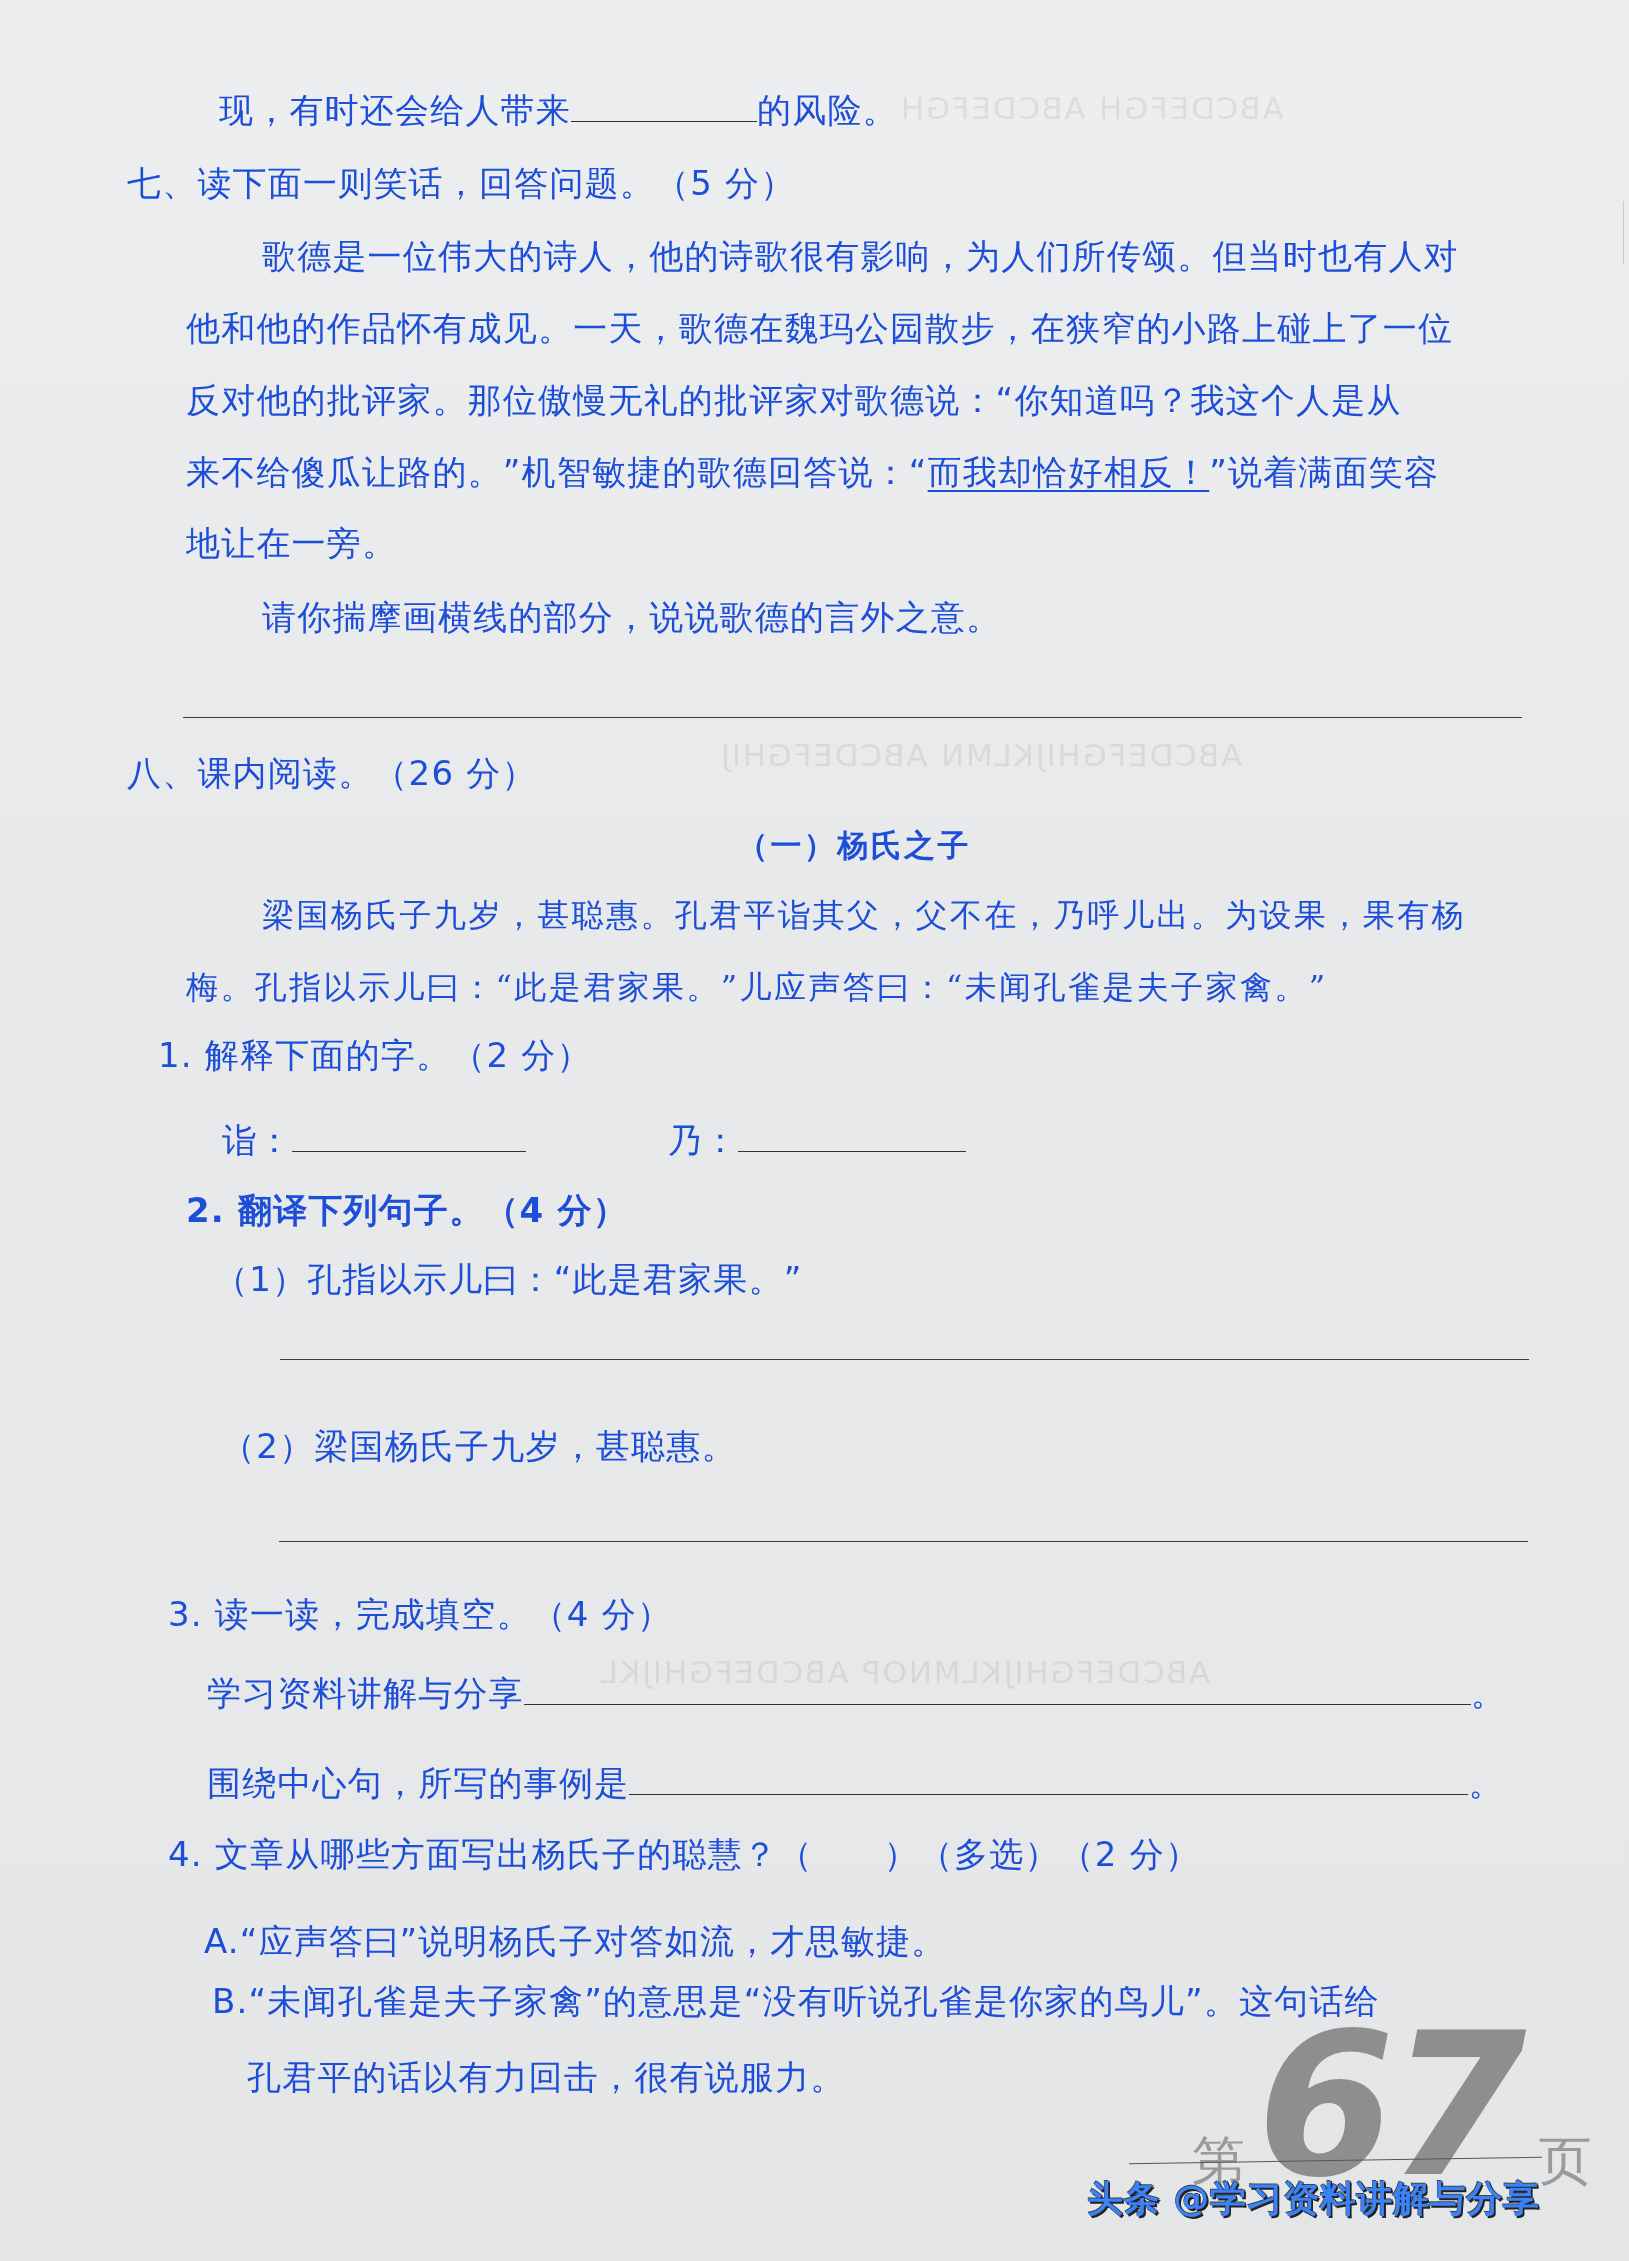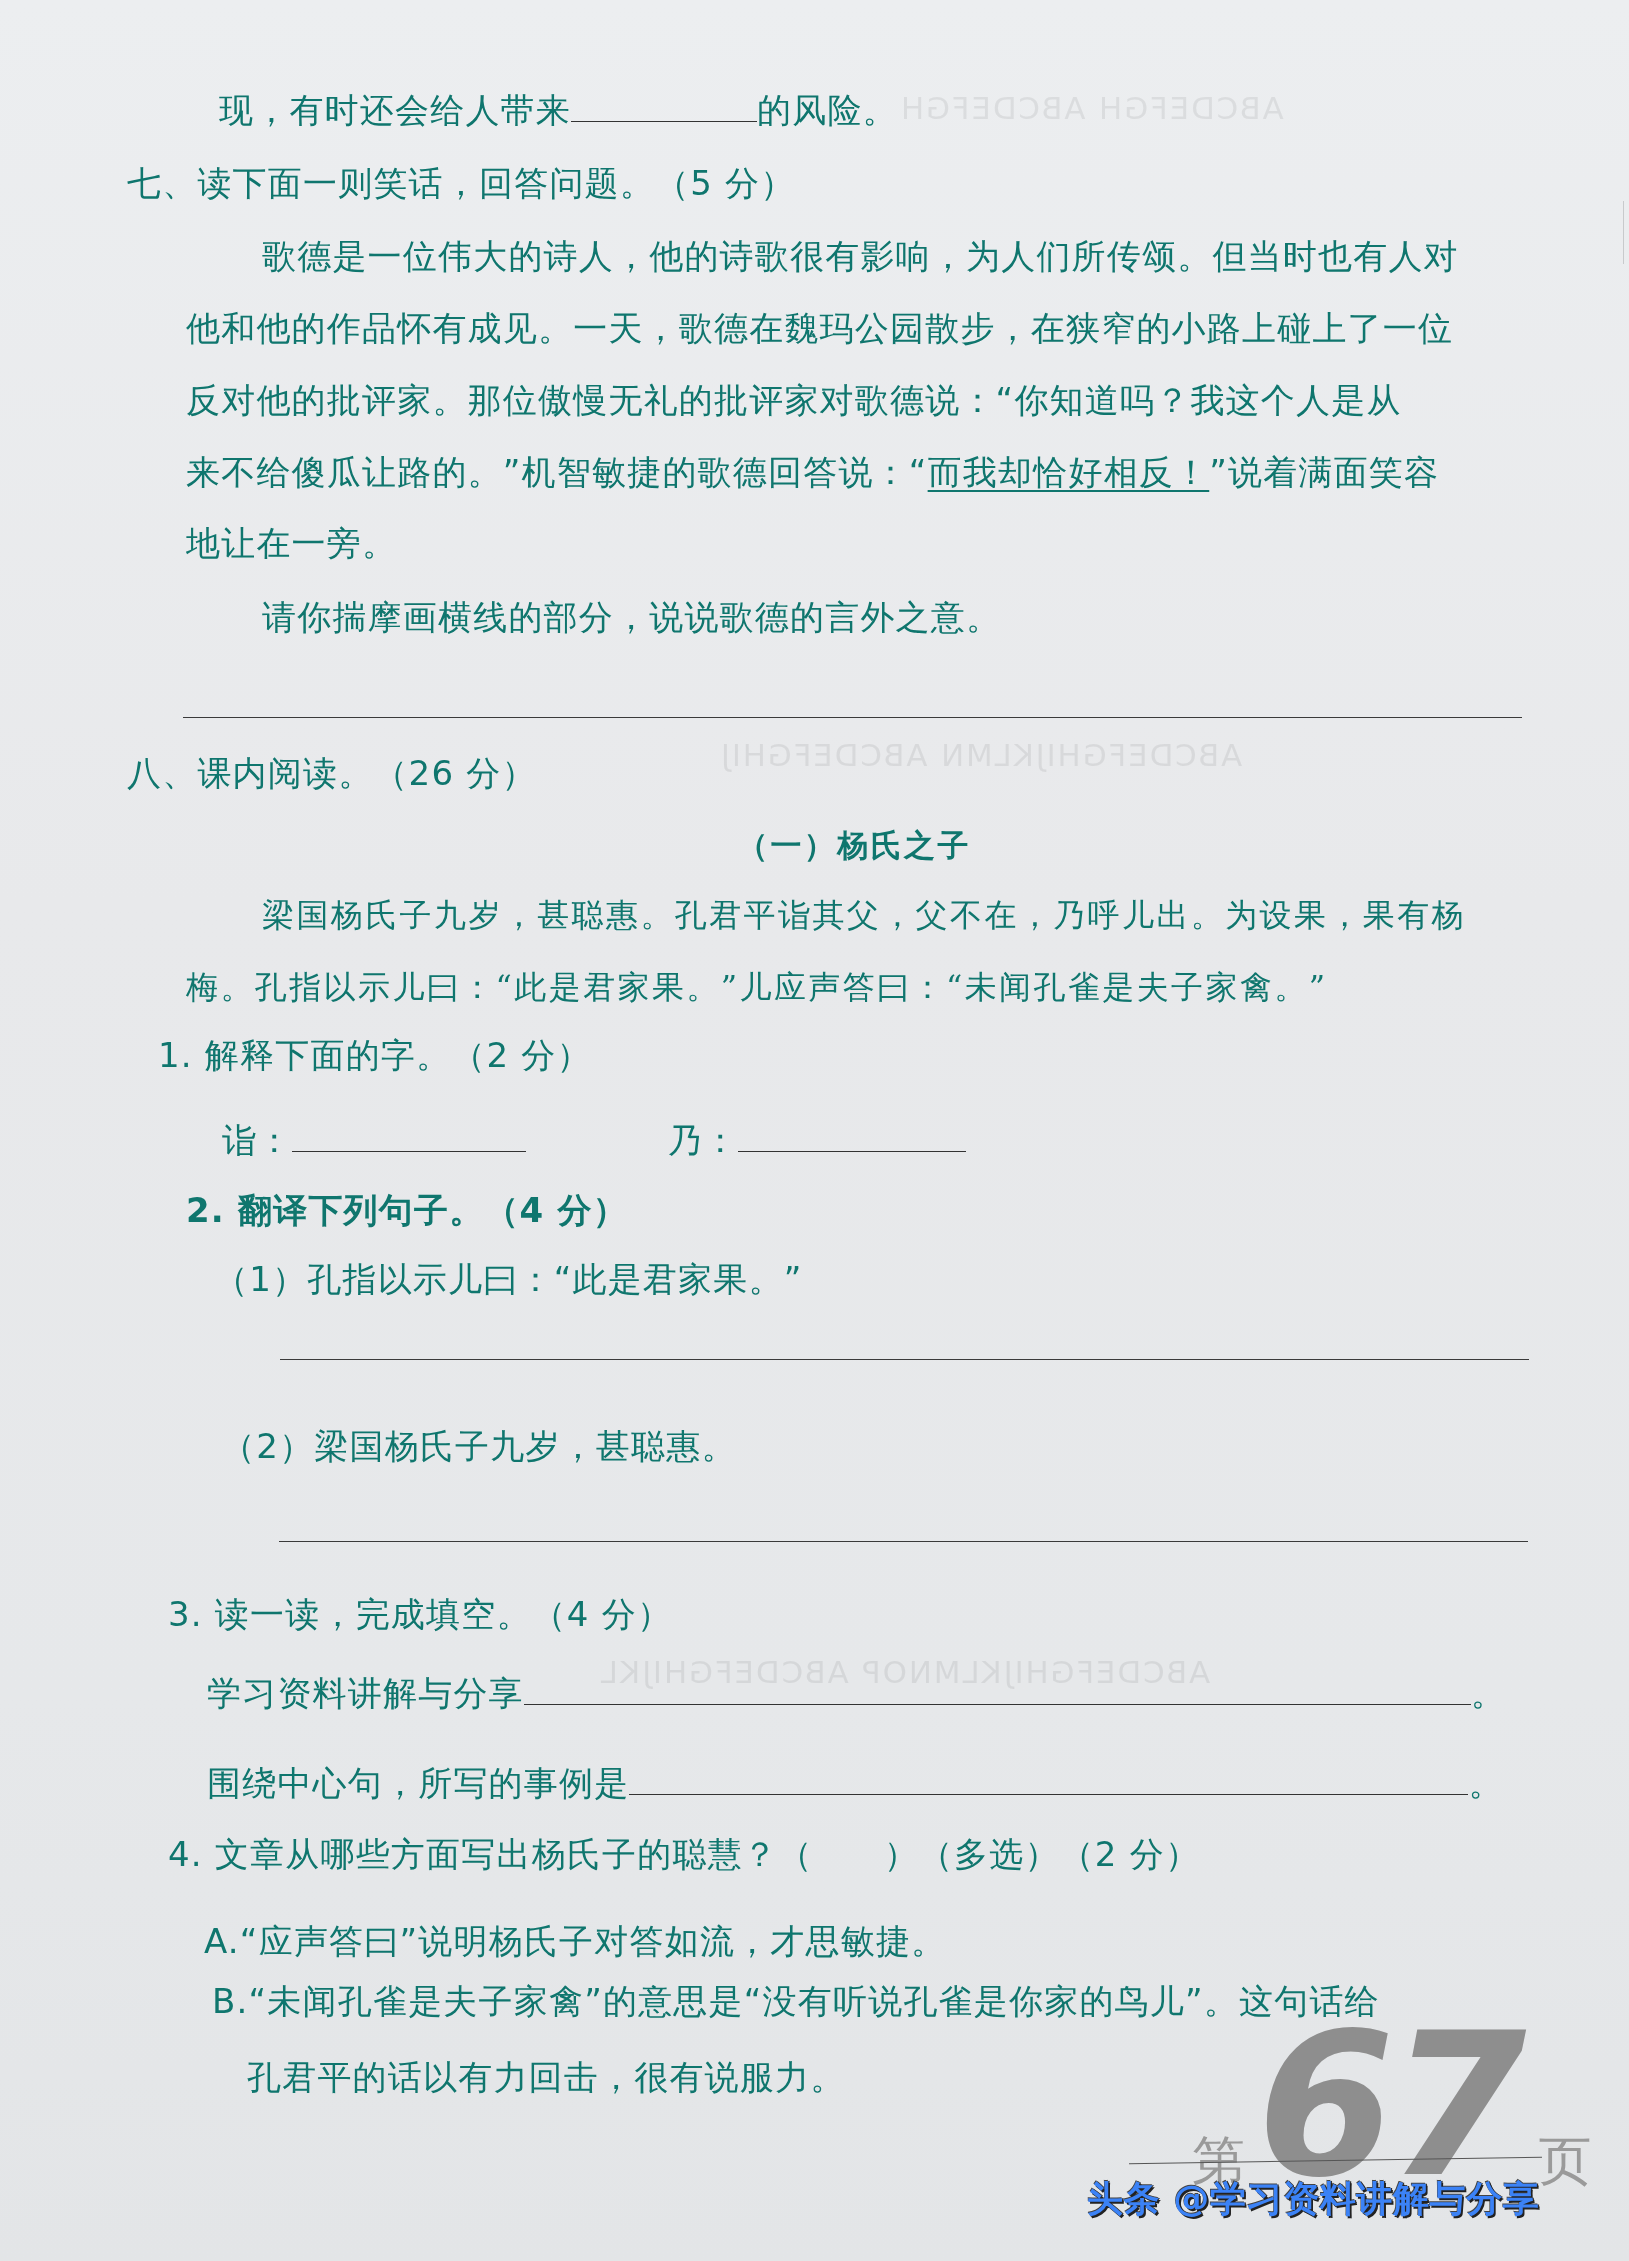--- a/index.html
+++ b/index.html
@@ -20,21 +20,21 @@
       position: absolute;
       left: 0; top: 0;
       width: 1630px; height: 2261px;
     }
     .line {
       position: absolute;
       white-space: nowrap;
       font-size: 34px;
       line-height: 42px;
       letter-spacing: 1.2px;
-      color: #0f766e;
+      color: #1d4ed8;
     }
     .heading {
       font-size: 34px;
     }
     .kai {
       font-family: "DejaVu Serif", "Liberation Serif", serif;
       font-size: 32px;
       letter-spacing: 2.4px;
     }
     .blank {

